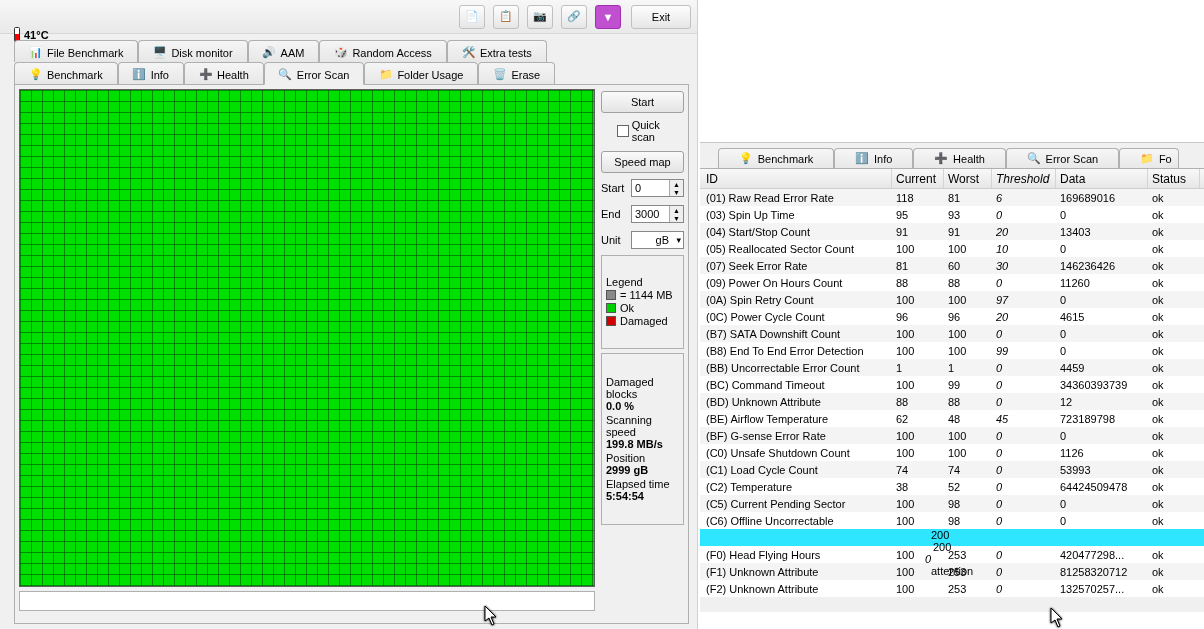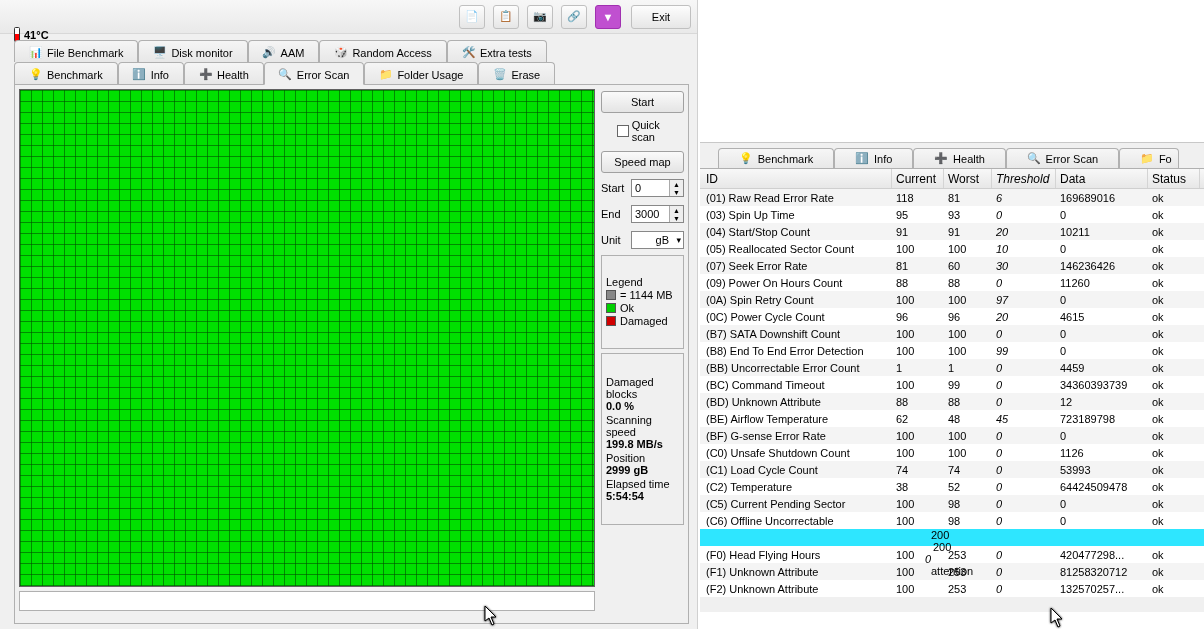--- a/index.html
+++ b/index.html
@@ -428,21 +428,21 @@
           <div class="c-wor">93</div>
           <div class="c-thr">0</div>
           <div class="c-dat">0</div>
           <div class="c-sta">ok</div>
         </div>
         <div class="trow">
           <div class="c-id">(04) Start/Stop Count</div>
           <div class="c-cur">91</div>
           <div class="c-wor">91</div>
           <div class="c-thr">20</div>
-          <div class="c-dat">10211</div>
+          <div class="c-dat">13403</div>
           <div class="c-sta">ok</div>
         </div>
         <div class="trow">
           <div class="c-id">(05) Reallocated Sector Count</div>
           <div class="c-cur">100</div>
           <div class="c-wor">100</div>
           <div class="c-thr">10</div>
           <div class="c-dat">0</div>
           <div class="c-sta">ok</div>
         </div>

